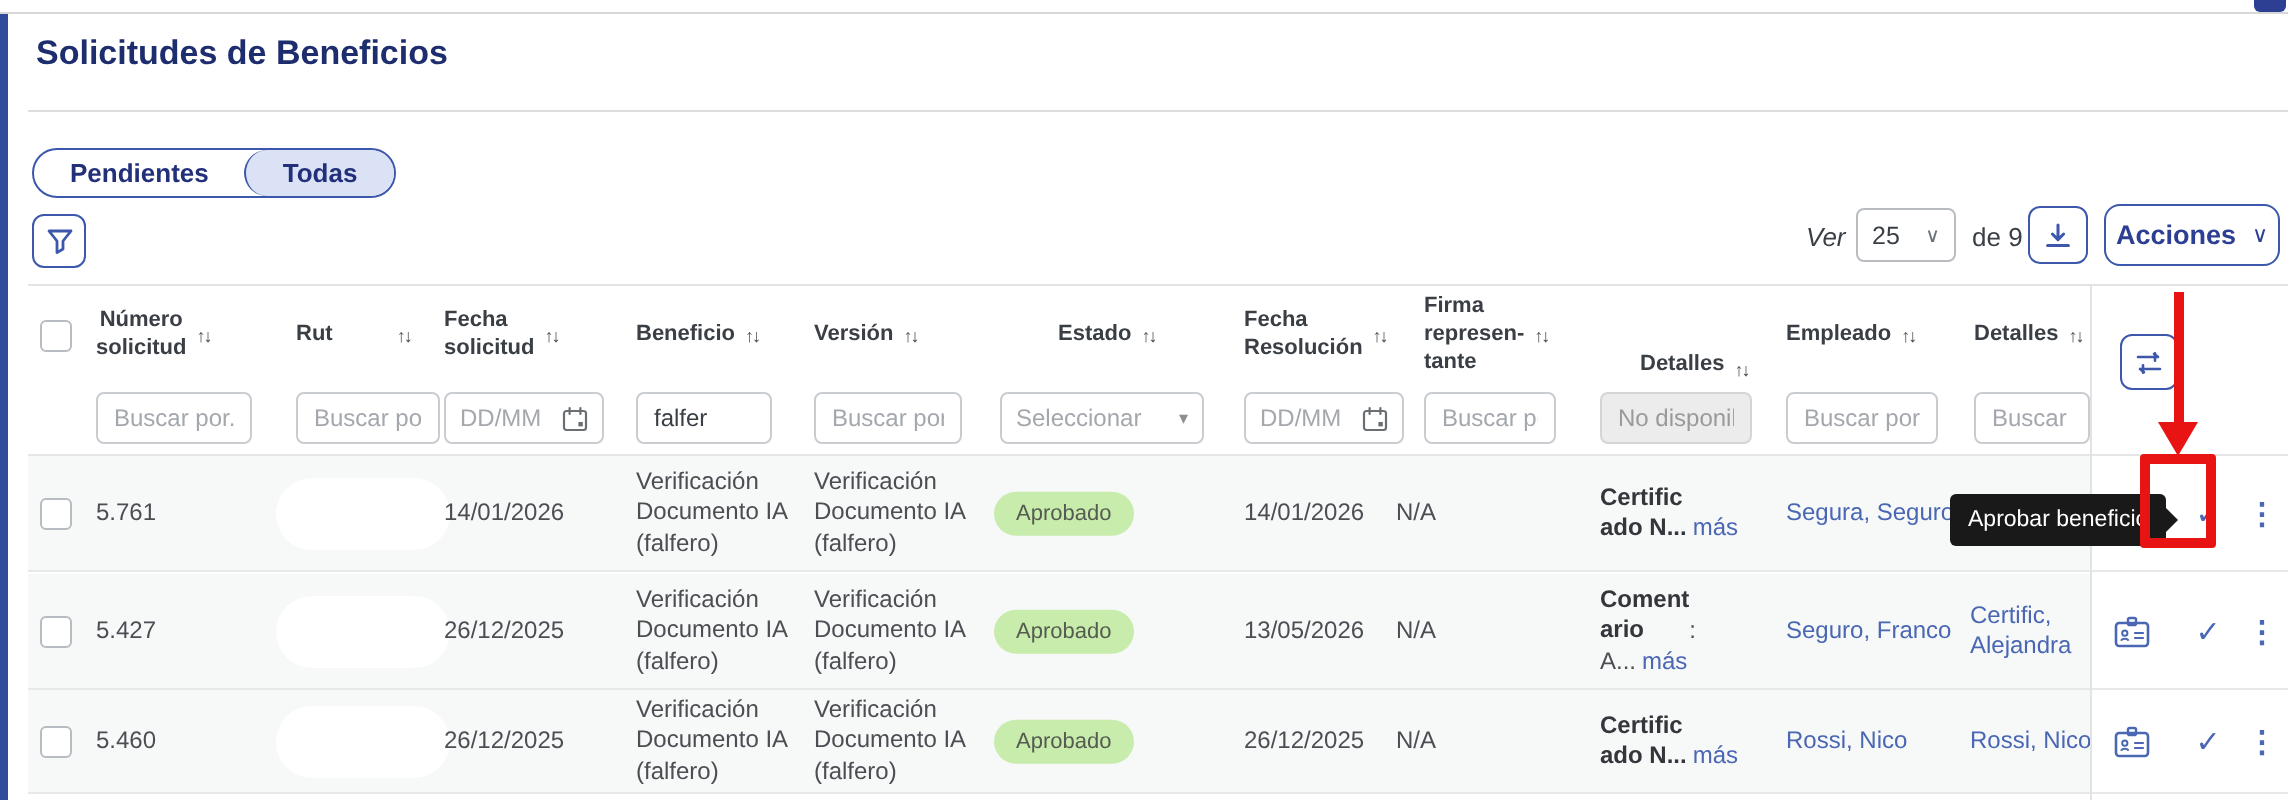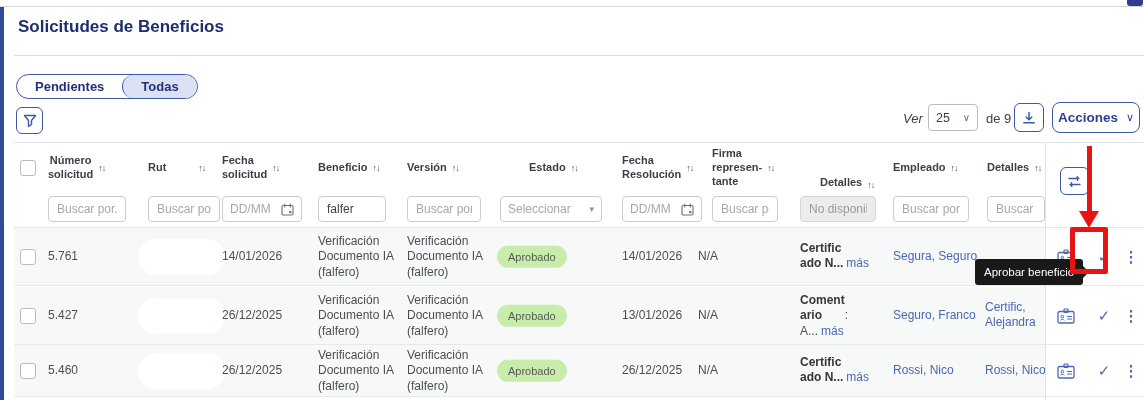--- a/index.html
+++ b/index.html
@@ -56,21 +56,21 @@
   .rut-blob { position:absolute; left:124px; top:50%; transform:translateY(-50%); width:87px; height:36px; border-radius:18px; background:#fff; }
   .badge { display:inline-block; background:#c8ecab; color:#565b52; font-size:11px; padding:4px 11px; border-radius:11px; }
   .link { color:#4a67b3; cursor:pointer; }
   .det-bold { display:inline-block; font-weight:700; color:#33373c; white-space:pre-line; }
   .det-rest { color:#4b4f54; }
   .mas-link { color:#4a67b3; cursor:pointer; margin-left:3px; }
   .row-icon { position:absolute; top:50%; transform:translateY(-50%); display:flex; align-items:center; justify-content:center; cursor:pointer; z-index:6; }
   .check-glyph { font-size:15px; color:#4a67b3; }
   .kebab-glyph { font-size:15px; color:#4a67b3; font-weight:700; letter-spacing:0; }
 
-  .tooltip { position:absolute; top:247px; left:975px; height:26px; background:#191919; color:#fff; font-size:11.5px; display:flex; align-items:center; padding:0 9px; border-radius:3px; z-index:20; white-space:nowrap;margin-top:12px; }
+  .tooltip { position:absolute; top:247px; left:975px; height:26px; background:#191919; color:#fff; font-size:11.5px; display:flex; align-items:center; padding:0 9px; border-radius:3px; z-index:20; white-space:nowrap; }
   .tooltip .tip { position:absolute; right:-6px; top:50%; transform:translateY(-50%); width:0; height:0; border-top:6px solid transparent; border-bottom:6px solid transparent; border-left:6px solid #191919; }
 
   .anno-rect { position:absolute; top:227px; left:1070px; width:38px; height:47px; border:5px solid #e81414; border-radius:2px; z-index:30; }
   .anno-arrow-line { position:absolute; top:146px; left:1087px; width:5px; height:66px; background:#e81414; z-index:30; }
   .anno-arrow-head { position:absolute; top:211px; left:1079px; width:0; height:0; border-left:10px solid transparent; border-right:10px solid transparent; border-top:17px solid #e81414; z-index:30; }
 
   svg { display:block; }
 </style>
 </head>
 <body>
@@ -288,21 +288,21 @@
     <div class="cell" style="left:34px;">5.427</div>
     <div class="rut-blob"></div>
     <div class="cell" style="left:208px;">26/12/2025</div>
     <div class="cell multiline" style="left:304px;width:86px;">Verificación
 Documento IA
 (falfero)</div>
     <div class="cell multiline" style="left:393px;width:80px;">Verificación
 Documento IA
 (falfero)</div>
     <div class="cell" style="left:483px;"><span class="badge">Aprobado</span></div>
-    <div class="cell" style="left:608px;">13/01/2026</div>
+    <div class="cell" style="left:608px;">13/05/2026</div>
     <div class="cell" style="left:684px;">N/A</div>
     <div class="cell" style="left:786px;width:82px;">
       <span class="det-bold">Coment
 ario</span><span class="det-rest">: A...</span><span class="mas-link">más</span>
     </div>
     <div class="cell link" style="left:879px;">Seguro, Franco</div>
     <div class="cell link multiline" style="left:971px;width:62px;">Certific,
 Alejandra</div>
     <div class="row-icon" style="left:1043px;">
       <svg width="18" height="16" viewBox="0 0 18 16">

